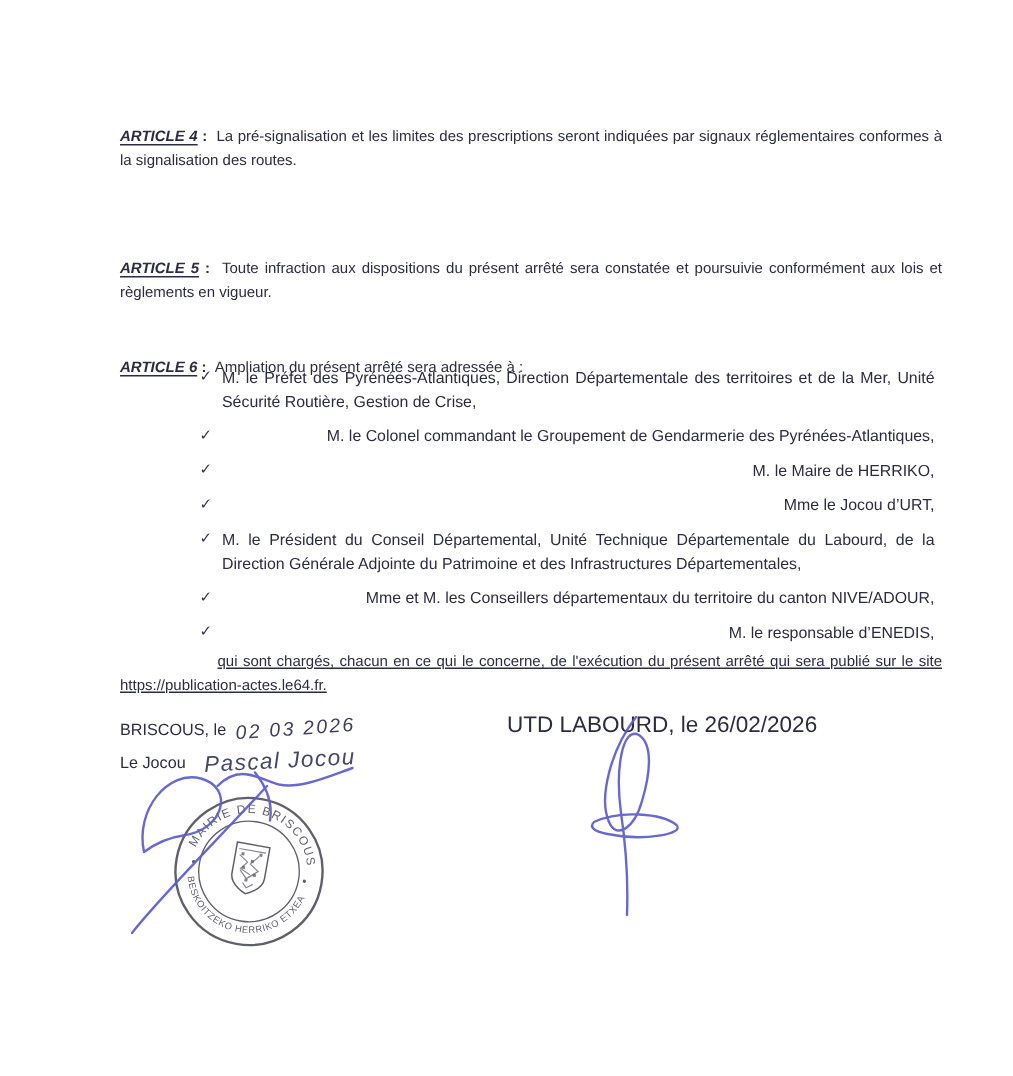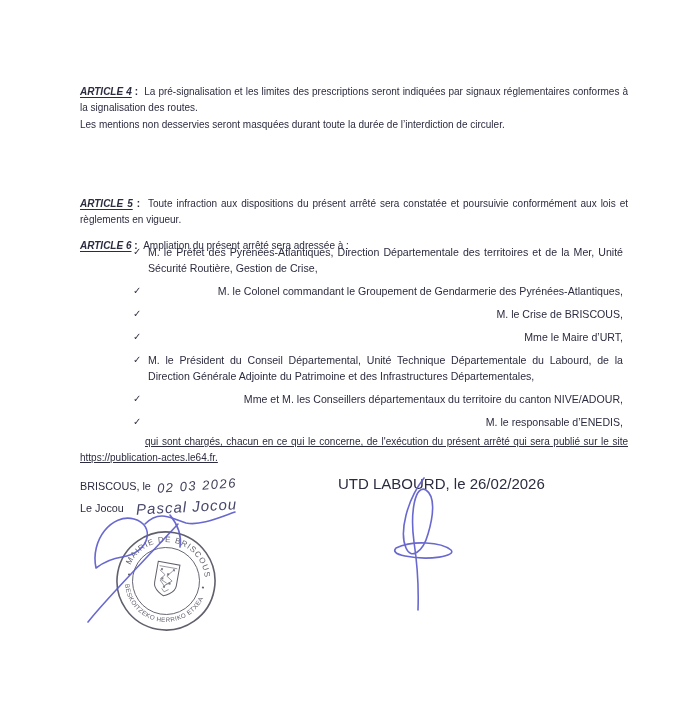--- a/index.html
+++ b/index.html
@@ -47,51 +47,48 @@
   .sig-svg { position: absolute; pointer-events: none; }
   svg text { font-family: "Liberation Sans", "DejaVu Sans", sans-serif; }
 </style>
 </head>
 <body>
 
 <div class="block" style="top:84px;">
   <div class="para">
     <span class="art-label">ARTICLE 4</span><span class="sep"> :  </span><span>La pré-signalisation et les limites des prescriptions seront indiquées par signaux réglementaires conformes à la signalisation des routes.</span>
   </div>
-  <div class="para">
-    <span>Les mentions non desservies seront masquées durant toute la durée de l’interdiction de circuler.</span>
-  </div>
 </div>
 
-<div class="block" style="top:172px;margin-top:24px;">
+<div class="block" style="top:172px;">
   <div class="para">
     <span class="art-label">ARTICLE 5</span><span class="sep"> :  </span><span>Toute infraction aux dispositions du présent arrêté sera constatée et poursuivie conformément aux lois et règlements en vigueur.</span>
   </div>
 </div>
 
 <div class="block" style="top:214px;margin-top:24px;">
   <span class="art-label">ARTICLE 6</span><span class="sep"> :  </span><span>Ampliation du présent arrêté sera adressée à :</span>
 </div>
 
 <div class="list" style="top:244px;">
   <div class="list-item">
     <span class="check">✓</span>
     <span class="item-text">M. le Préfet des Pyrénées-Atlantiques, Direction Départementale des territoires et de la Mer, Unité Sécurité Routière, Gestion de Crise,</span>
   </div>
   <div class="list-item">
     <span class="check">✓</span>
     <span class="item-text short">M. le Colonel commandant le Groupement de Gendarmerie des Pyrénées-Atlantiques,</span>
   </div>
   <div class="list-item">
     <span class="check">✓</span>
-    <span class="item-text short">M. le Crise de BRISCOUS,</span>
+    <span class="item-text short">M. le Maire de HERRIKO,</span>
   </div>
   <div class="list-item">
     <span class="check">✓</span>
-    <span class="item-text short">Mme le Maire d’URT,</span>
+    <span class="item-text short">Mme le Jocou d’URT,</span>
   </div>
   <div class="list-item">
     <span class="check">✓</span>
     <span class="item-text">M. le Président du Conseil Départemental, Unité Technique Départementale du Labourd, de la Direction Générale Adjointe du Patrimoine et des Infrastructures Départementales,</span>
   </div>
   <div class="list-item">
     <span class="check">✓</span>
     <span class="item-text short">Mme et M. les Conseillers départementaux du territoire du canton NIVE/ADOUR,</span>
   </div>
   <div class="list-item">

